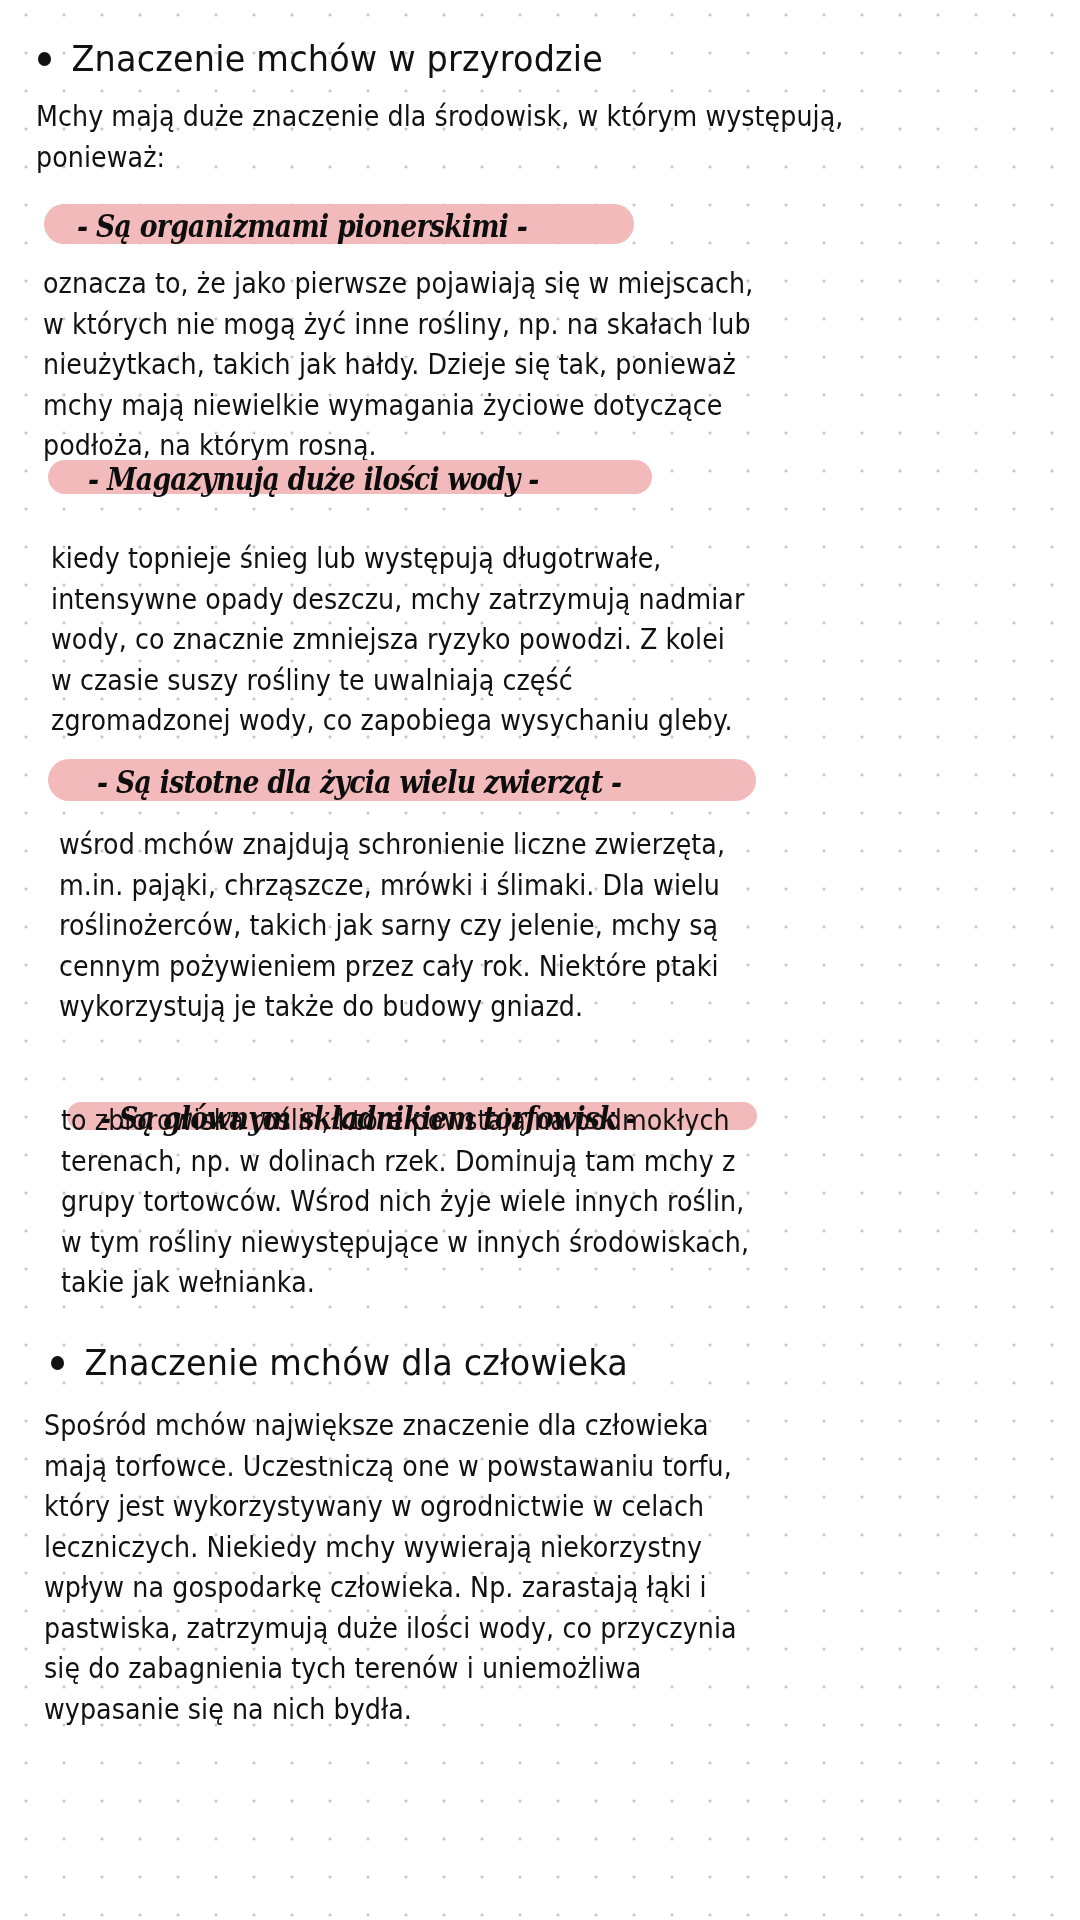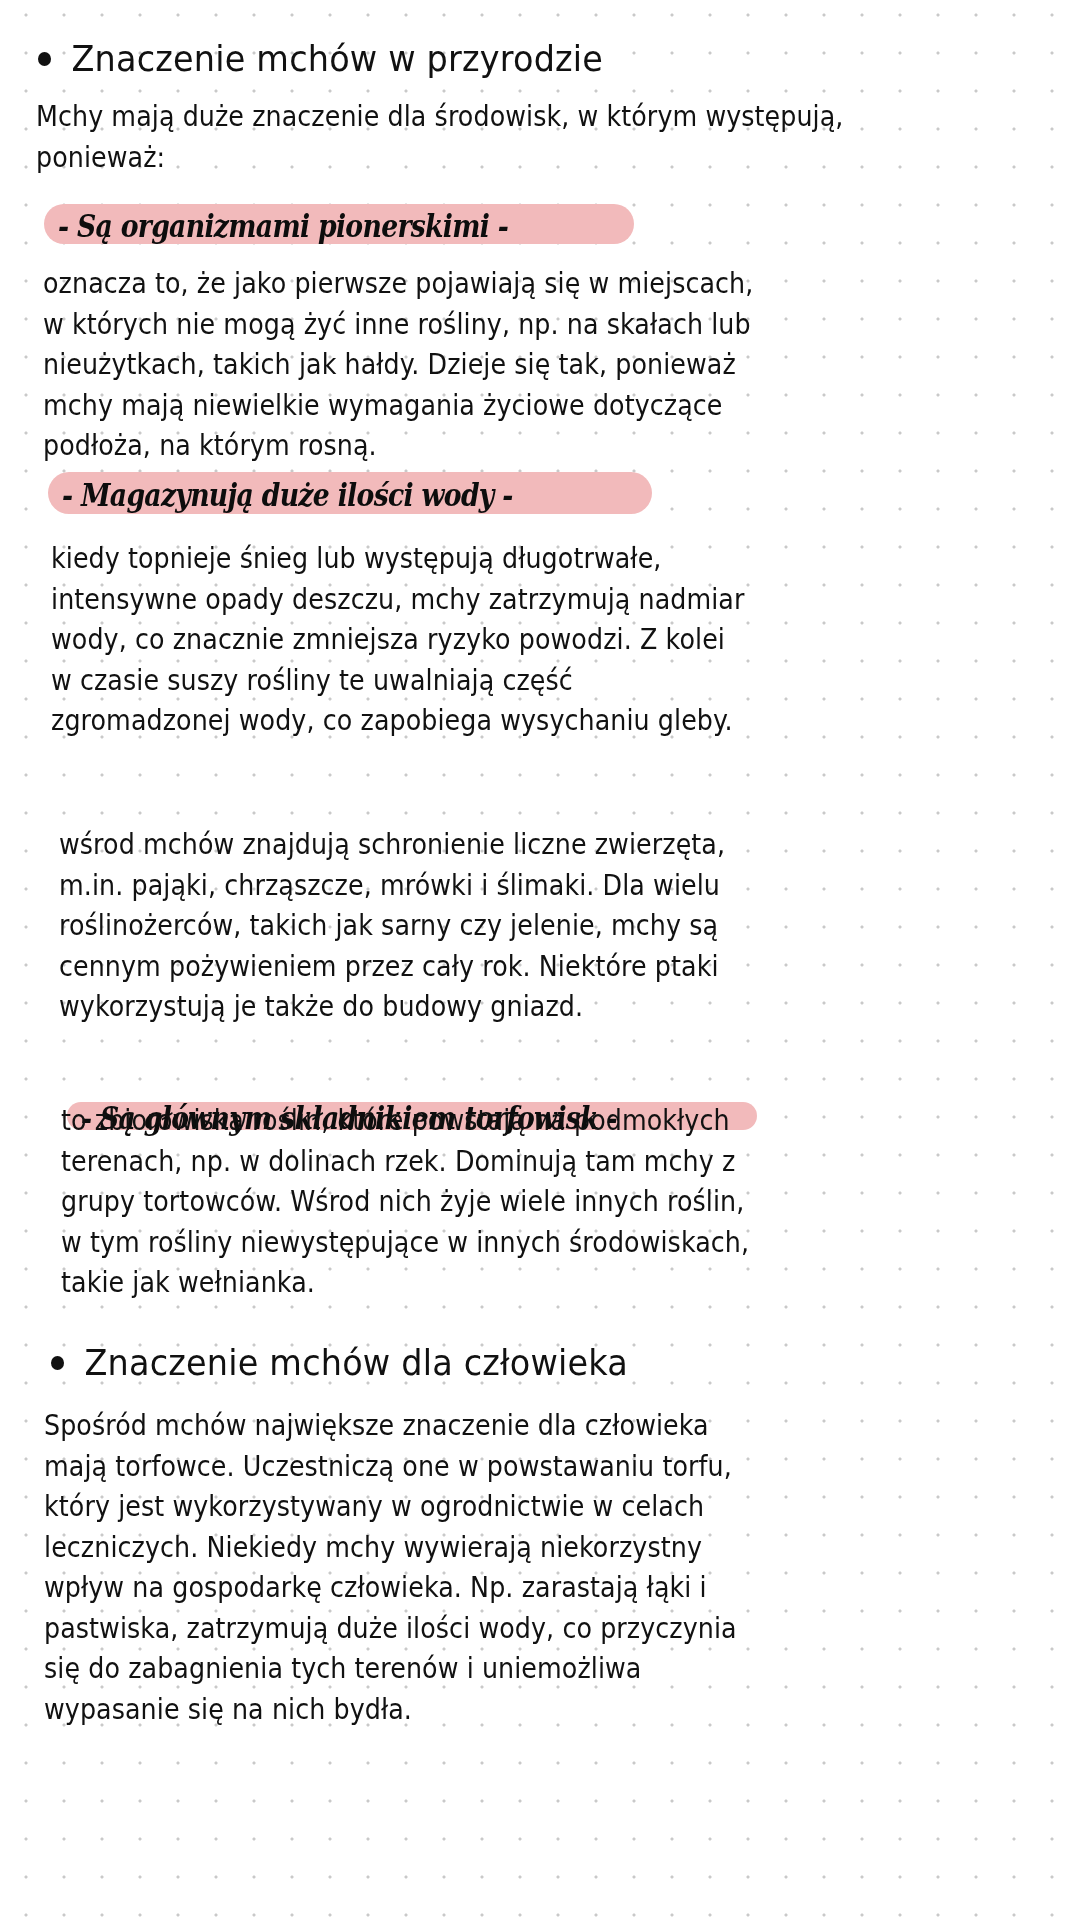--- a/index.html
+++ b/index.html
@@ -60,20 +60,21 @@
     }
     .pill {
       position: absolute;
       background: #f2babb;
       border-radius: 22px;
       display: flex;
       align-items: center;
       padding: 14px 14px;
       box-sizing: border-box;
       overflow: visible;
+      justify-content: center;
     }
     .pill-text {
       font-family: "DejaVu Serif", serif;
       font-style: italic;
       font-weight: bold;
       font-size: 31px;
       color: #0d0d0d;
       white-space: nowrap;
       letter-spacing: -0.8px;
       transform: scaleX(0.86);
@@ -96,29 +97,32 @@
 
   <div class="pill" style="left:44px; top:204px; width:590px; height:40px;">
     <span class="pill-text">- Są organizmami pionerskimi -</span>
   </div>
   <div class="para" style="left:43px; top:264px;">oznacza to, że jako pierwsze pojawiają się w miejscach,
 w których nie mogą żyć inne rośliny, np. na skałach lub
 nieużytkach, takich jak hałdy. Dzieje się tak, ponieważ
 mchy mają niewielkie wymagania życiowe dotyczące
 podłoża, na którym rosną.</div>
 
-  <div class="pill" style="left:48px; top:472px; width:604px; height:42px;">
+  <div class="pill" style="left:48px; top:460px; width:604px; height:34px;">
     <span class="pill-text">- Magazynują duże ilości wody -</span>
   </div>
   <div class="para" style="left:51px; top:539px;">kiedy topnieje śnieg lub występują długotrwałe,
 intensywne opady deszczu, mchy zatrzymują nadmiar
 wody, co znacznie zmniejsza ryzyko powodzi. Z kolei
 w czasie suszy rośliny te uwalniają część
 zgromadzonej wody, co zapobiega wysychaniu gleby.</div>
 
+  <div class="pill" style="left:48px; top:759px; width:708px; height:42px;">
+    <span class="pill-text">- Są istotne dla życia wielu zwierząt -</span>
+  </div>
   <div class="para" style="left:59px; top:825px;">wśrod mchów znajdują schronienie liczne zwierzęta,
 m.in. pająki, chrząszcze, mrówki i ślimaki. Dla wielu
 roślinożerców, takich jak sarny czy jelenie, mchy są
 cennym pożywieniem przez cały rok. Niektóre ptaki
 wykorzystują je także do budowy gniazd.</div>
 
   <div class="pill" style="left:67px; top:1102px; width:690px; height:26px;">
     <span class="pill-text">- Są głównym składnikiem torfowisk -</span>
   </div>
   <div class="para" style="left:61px; top:1101px;">to zbiorowiska roślin, które powstają na podmokłych

